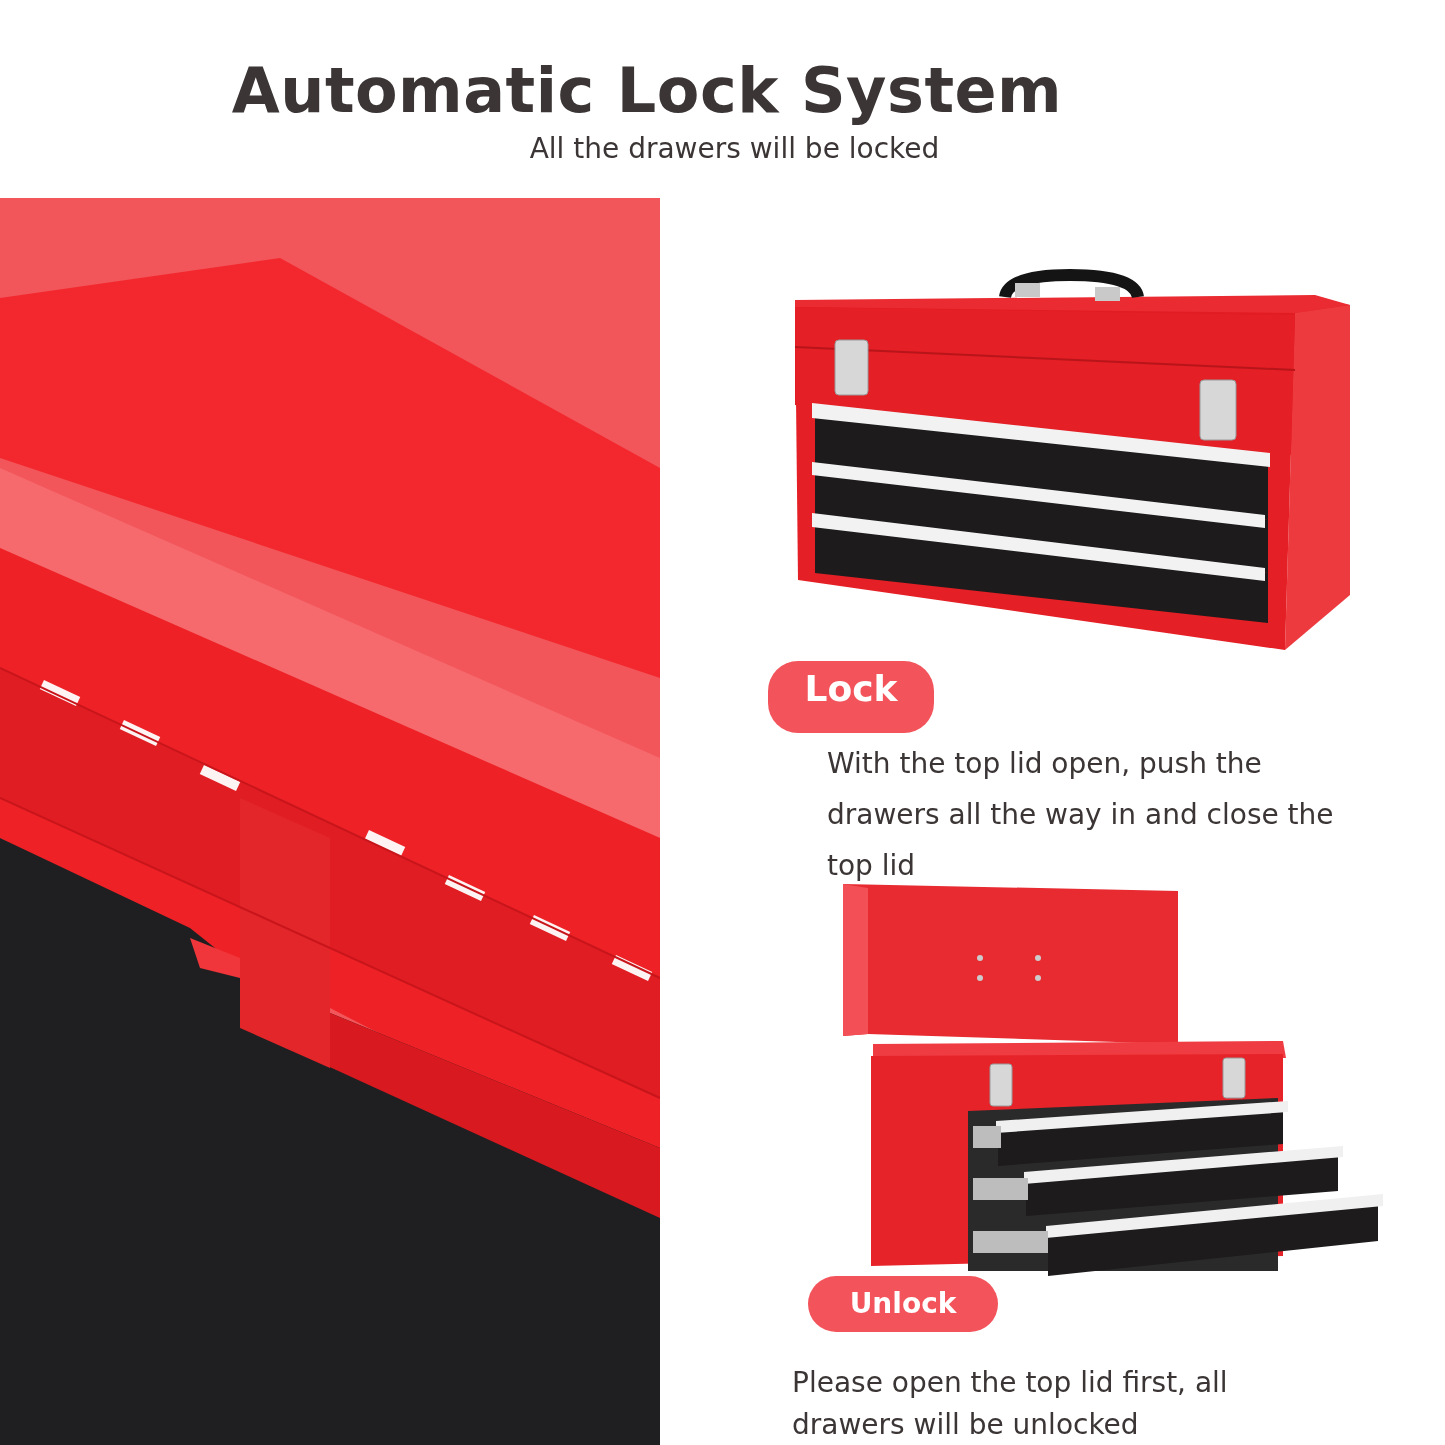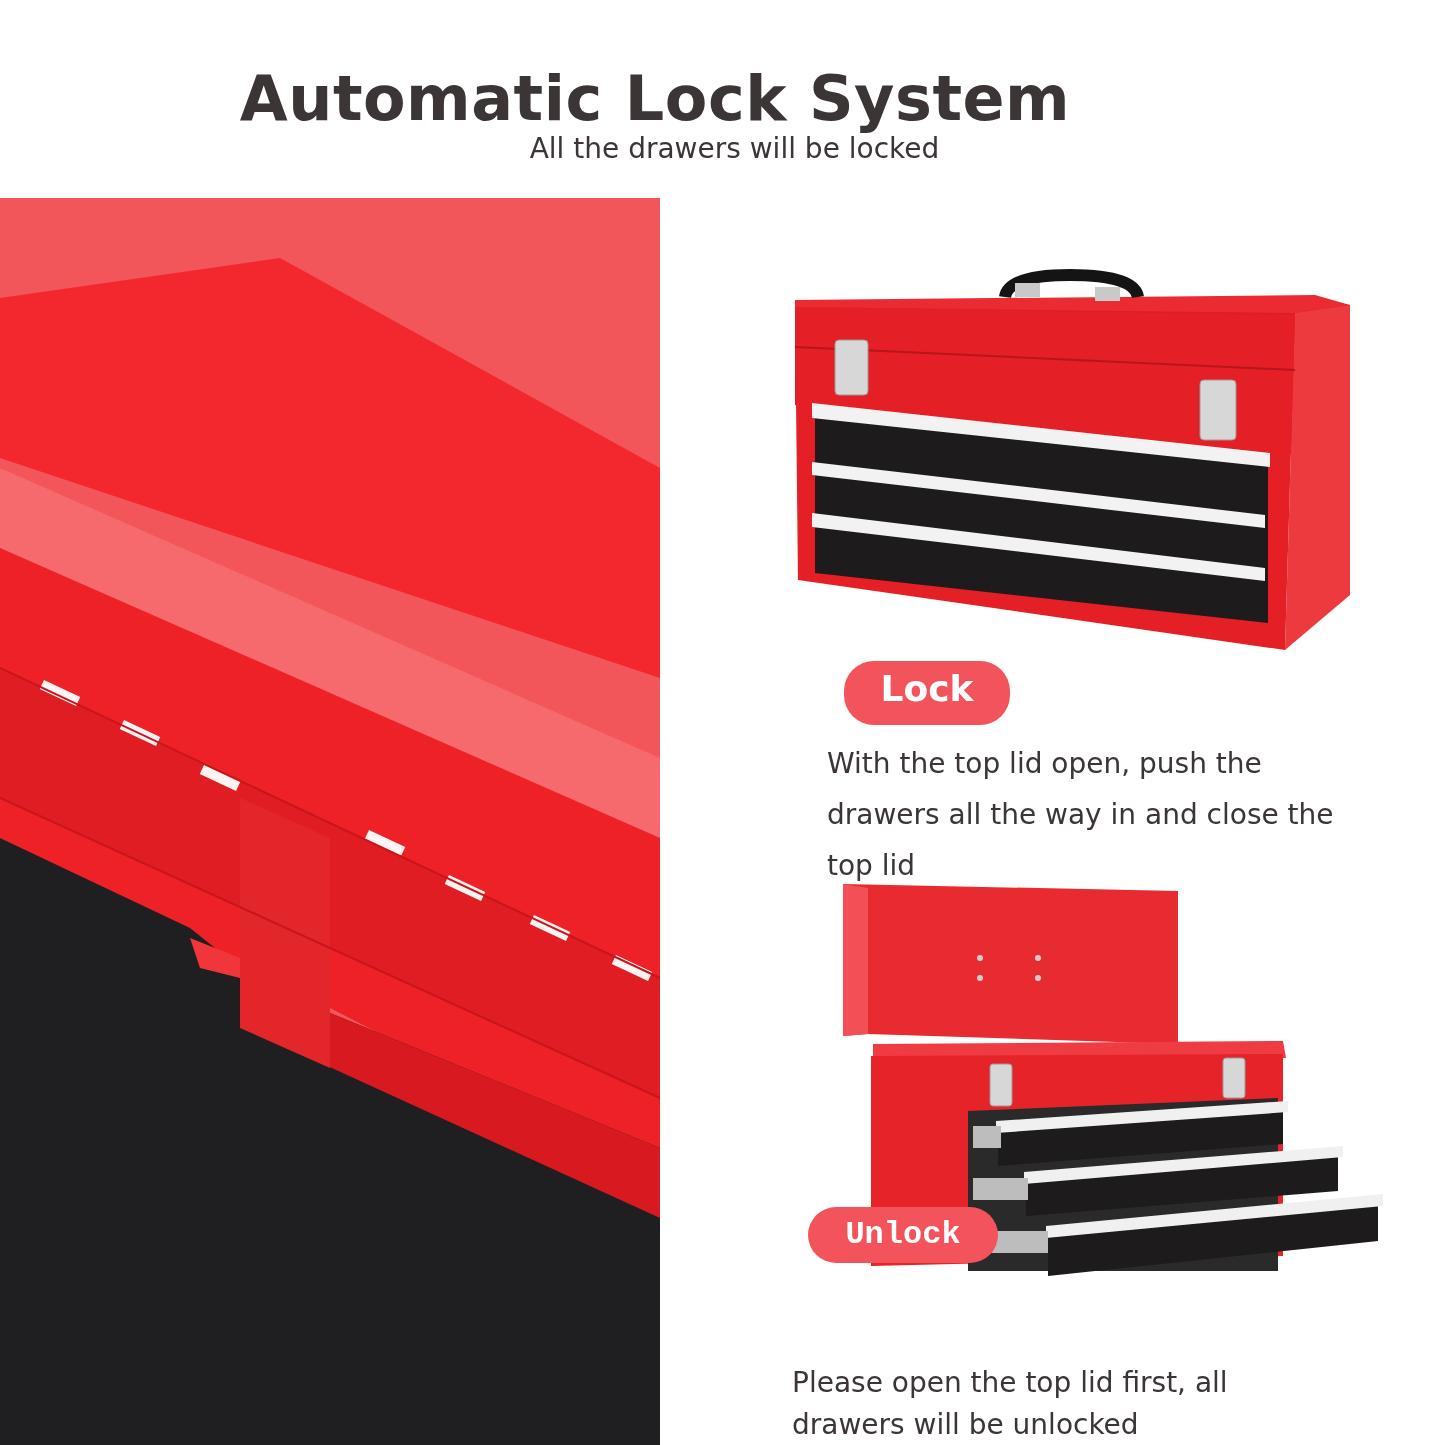--- a/index.html
+++ b/index.html
@@ -5,41 +5,41 @@
     html, body { margin: 0; padding: 0; }
     body {
       width: 1445px; height: 1445px; position: relative; overflow: hidden;
       background: #ffffff;
       font-family: "DejaVu Sans", "Liberation Sans", sans-serif;
       color: #3a3433;
     }
     .title {
       position: absolute; left: 0; width: 1294px; top: 52px;
       text-align: center; font-weight: bold; font-size: 62px; letter-spacing: 0.5px;
-      color: #3b3535; margin: 8px; line-height: 78px;
+      color: #3b3535; margin: 0; line-height: 78px;
     }
     .subtitle {
       position: absolute; left: 0; width: 1445px; top: 130px;
       text-align: center; font-size: 28px; color: #3b3535; line-height: 38px; padding-left: 12px;
     }
     
     .closeup {
       position: absolute; left: 0; top: 198px; width: 660px; height: 1247px; overflow: hidden;
       background: #f04a4e;
     }
     .closeup svg { display: block; }
     
     .product { position: absolute; }
     .badge {
       position: absolute; background: #f3535a; color: #ffffff;
       font-weight: bold; border-radius: 30px; text-align: center;
       font-family: "DejaVu Sans", sans-serif;
     }
-    .badge-lock { left: 844px; top: 661px; width: 166px; height: 64px; font-size: 36px; line-height: 56px; }
-    .badge-unlock { left: 808px; top: 1207px; width: 190px; height: 56px; font-size: 32px; line-height: 56px; font-family: Liberation Mono, monospace; }
+    .badge-lock { left: 768px; top: 661px; width: 166px; height: 72px; font-size: 36px; line-height: 56px; }
+    .badge-unlock { left: 808px; top: 1276px; width: 190px; height: 56px; font-size: 28px; line-height: 56px; }
     .desc {
       position: absolute; font-size: 28px; color: #3b3535; margin: 16px;
     }
     .desc-lock { left: 811px; top: 722px; width: 520px; line-height: 51px; }
     .desc-unlock { left: 776px; top: 1346px; width: 520px; line-height: 42px; }
   </style>
 </head>
 <body>
 
 <h1 class="title">Automatic Lock System</h1>

